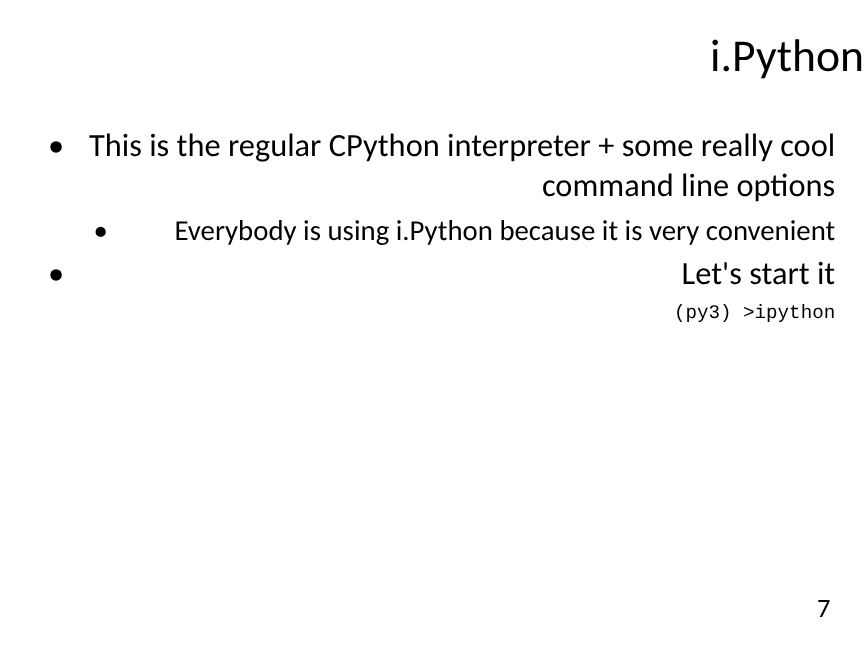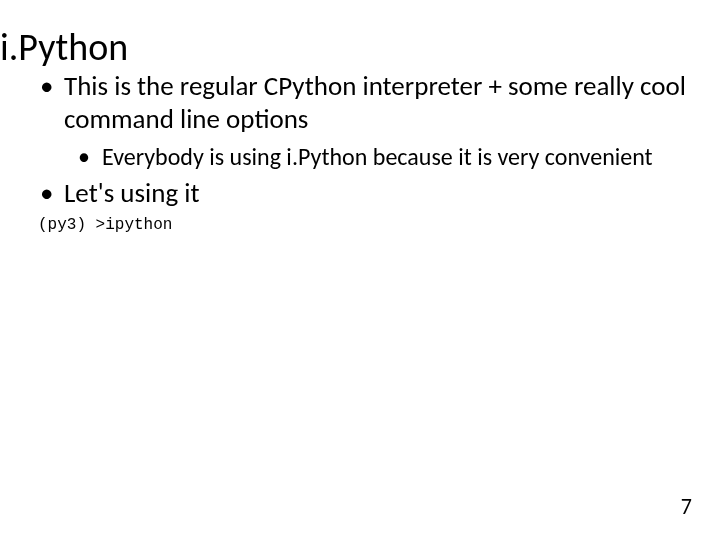--- a/index.html
+++ b/index.html
@@ -1,28 +1,29 @@
 <!DOCTYPE html>
 <html><head>
   <meta charset="utf-8">
   <style>
-    * { margin: 0; padding: 0; box-sizing: border-box; }
+    * { margin: 0; padding: 0; box-sizing: border-box; text-align: right; }
     body {
       width: 720px;
       height: 540px;
       background: #fff;
       font-family: Calibri, 'Segoe UI', Arial, sans-serif;
       color: #000;
       position: relative;
       padding: 24px 0 0 0;
     }
     .title {
-      text-align: left;
+      text-align: right;
       font-size: 38px;
       font-weight: 400;
+      margin-bottom: 36px;
     }
     .content {
       padding: 0 24px 0 36px;
     }
     ul.level1 {
       list-style: none;
     }
     ul.level1 > li {
       position: relative;
       padding-left: 28px;
@@ -78,19 +79,19 @@
   <ul class="level1">
     <li>
       <span>This is the regular CPython interpreter + some really cool command line options</span>
       <ul class="level2">
         <li>
           <span>Everybody is using i.Python because it is very convenient</span>
         </li>
       </ul>
     </li>
     <li>
-      <span>Let's using it</span>
+      <span>Let's start it</span>
     </li>
   </ul>
   <div class="code">(py3) &gt;ipython</div>
 </div>
 
 <div class="pagenum">7</div>
 
 </body></html>

